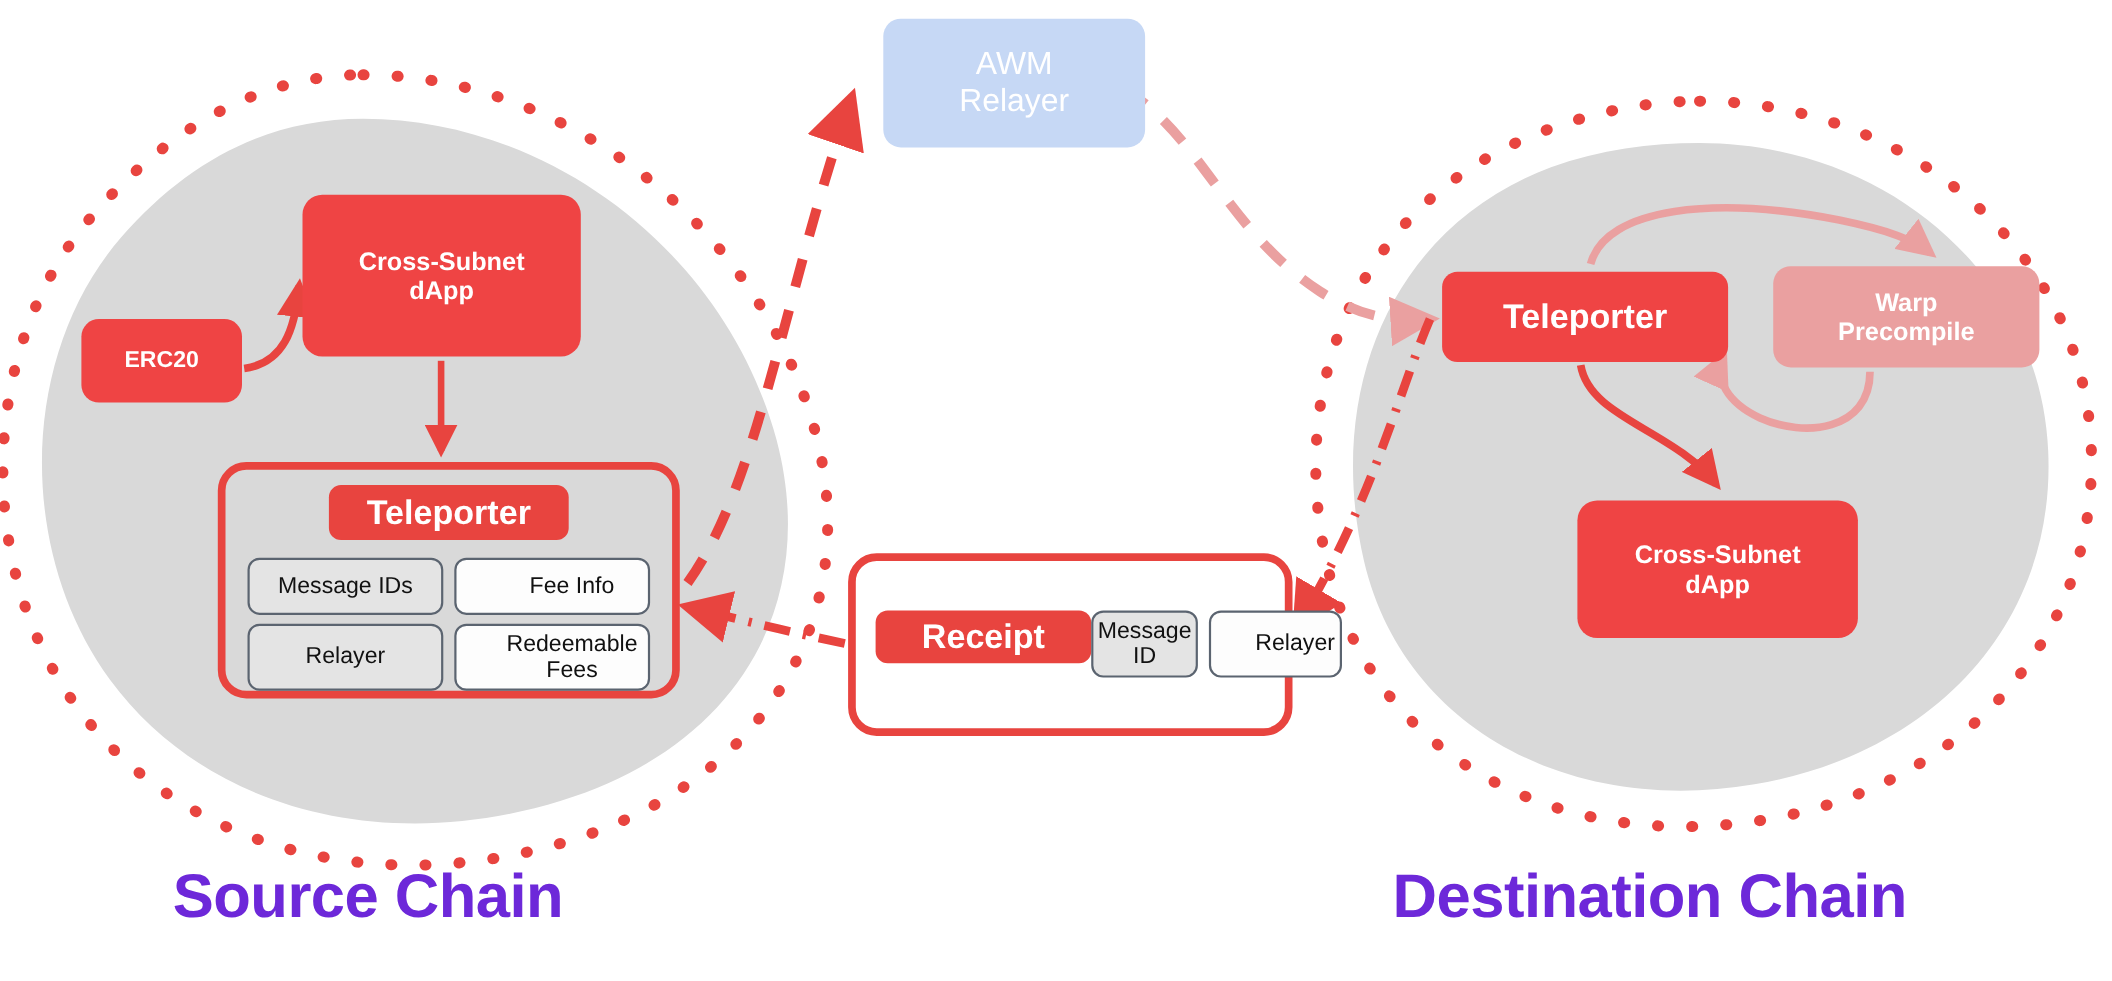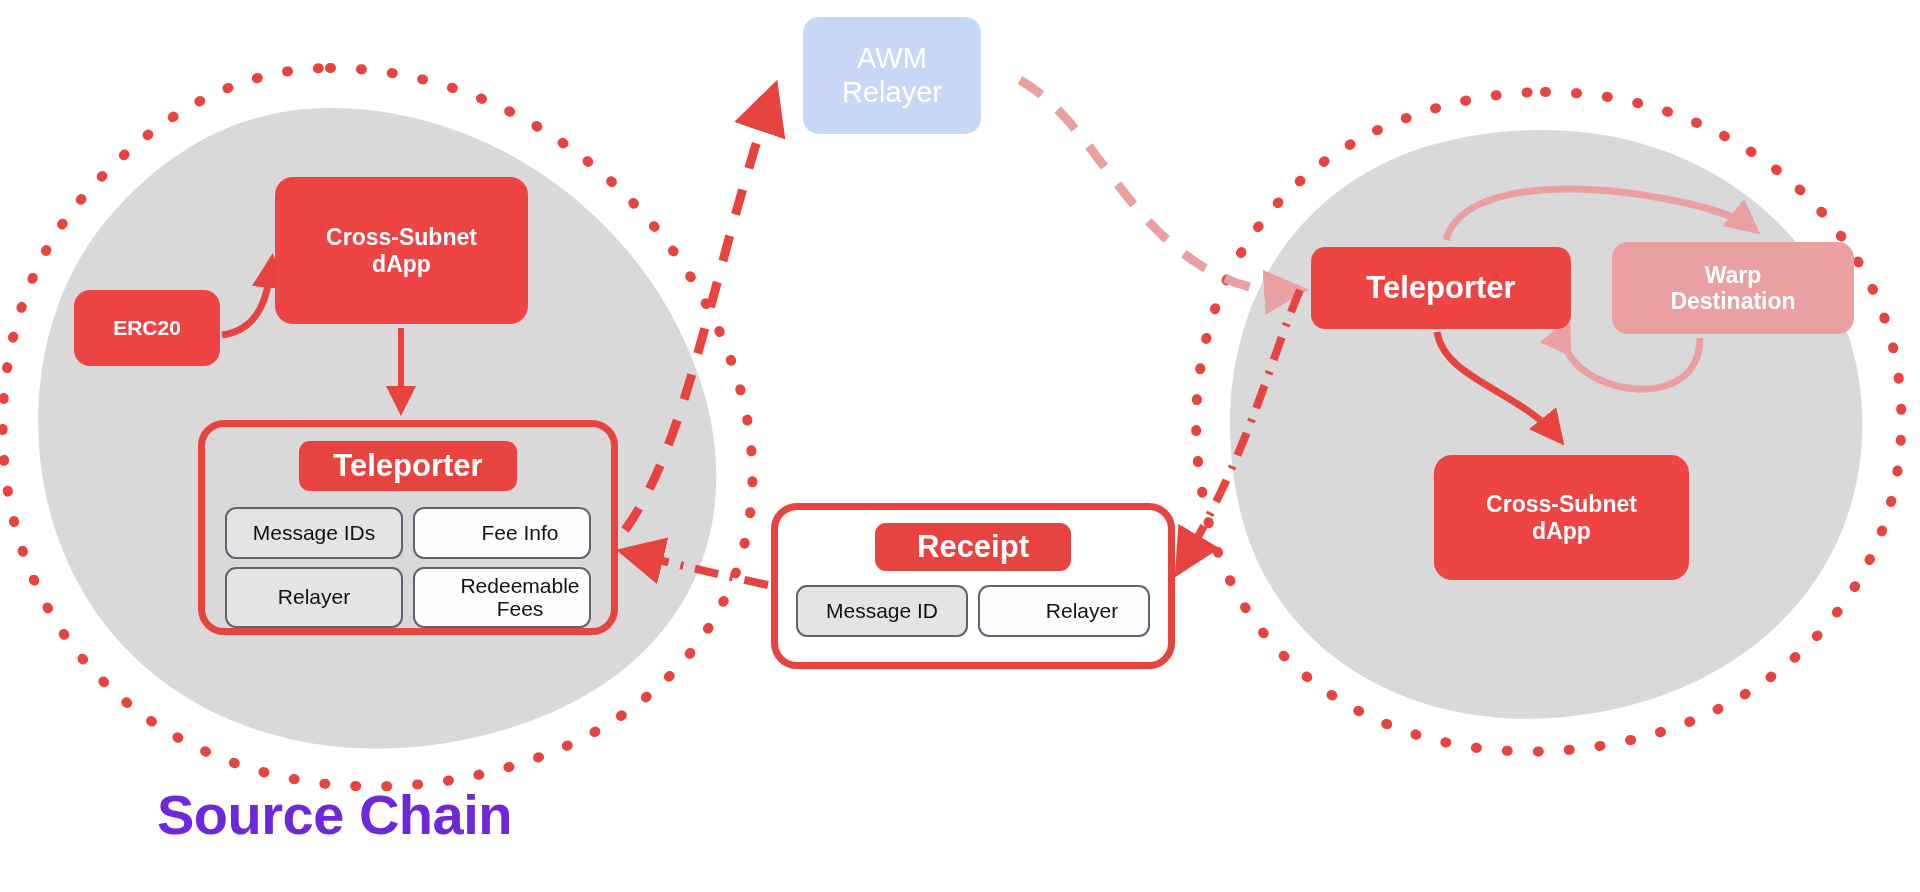--- a/index.html
+++ b/index.html
@@ -42,30 +42,30 @@
     justify-content: center; text-align: center; line-height: 1.08; padding: 6px 4px;
     min-height: 52px;
   }
   .field.gray  { background: #E4E4E4; }
   .field.white { background: #FDFDFD; padding-left: 40px; }
 
   
   #receipt-panel {
     position: absolute; left: 771px; top: 503px; width: 404px; height: 166px;
     border: 7px solid #E8443F; border-radius: 26px; background: #fff; z-index: 6;
-    display: flex; flex-direction: column; align-items: center; padding: 13px 18px 14px;
+    display: flex; flex-direction: row; align-items: center; padding: 13px 18px 14px;
   }
   #receipt-panel .title {
     background: #E8443F; color: #fff; font-size: 31px; font-weight: bold;
     border-radius: 11px; padding: 6px 42px; margin-bottom: 14px;
   }
 
   
   #awm-relayer {
-    left: 803px; top: 17px; width: 178px; height: 117px;
+    left: 803px; top: 17px; width: 238px; height: 117px;
     background: #C6D8F5; border-radius: 16px; font-size: 29px; font-weight: normal;
     color: #ffffff; z-index: 6;
   }
 
   
   #dst-teleporter { left: 1311px; top: 247px; width: 260px; height: 82px;  font-size: 31px; border-radius: 14px; }
   #warp-precompile{ left: 1612px; top: 242px; width: 242px; height: 92px;
                     background: #EAA0A0; border-radius: 16px; font-size: 23px; }
   #dst-dapp       { left: 1434px; top: 455px; width: 255px; height: 125px; font-size: 23px; border-radius: 18px; }
 
@@ -179,26 +179,27 @@
     </div>
   </div>
 
   <div class="node redbox" id="dst-teleporter">
     <span>Teleporter</span>
   </div>
 
   <div class="node" id="warp-precompile">
     <span>
       <span>Warp</span><br>
-      <span>Destination</span>
+      <span>Precompile</span>
     </span>
   </div>
 
   <div class="node redbox" id="dst-dapp">
     <span>
       <span>Cross-Subnet</span><br>
       <span>dApp</span>
     </span>
   </div>
 
   <div class="chain-label" id="label-source">Source Chain</div>
+  <div class="chain-label" id="label-destination">Destination Chain</div>
 
 </div>
 
 </body></html>

